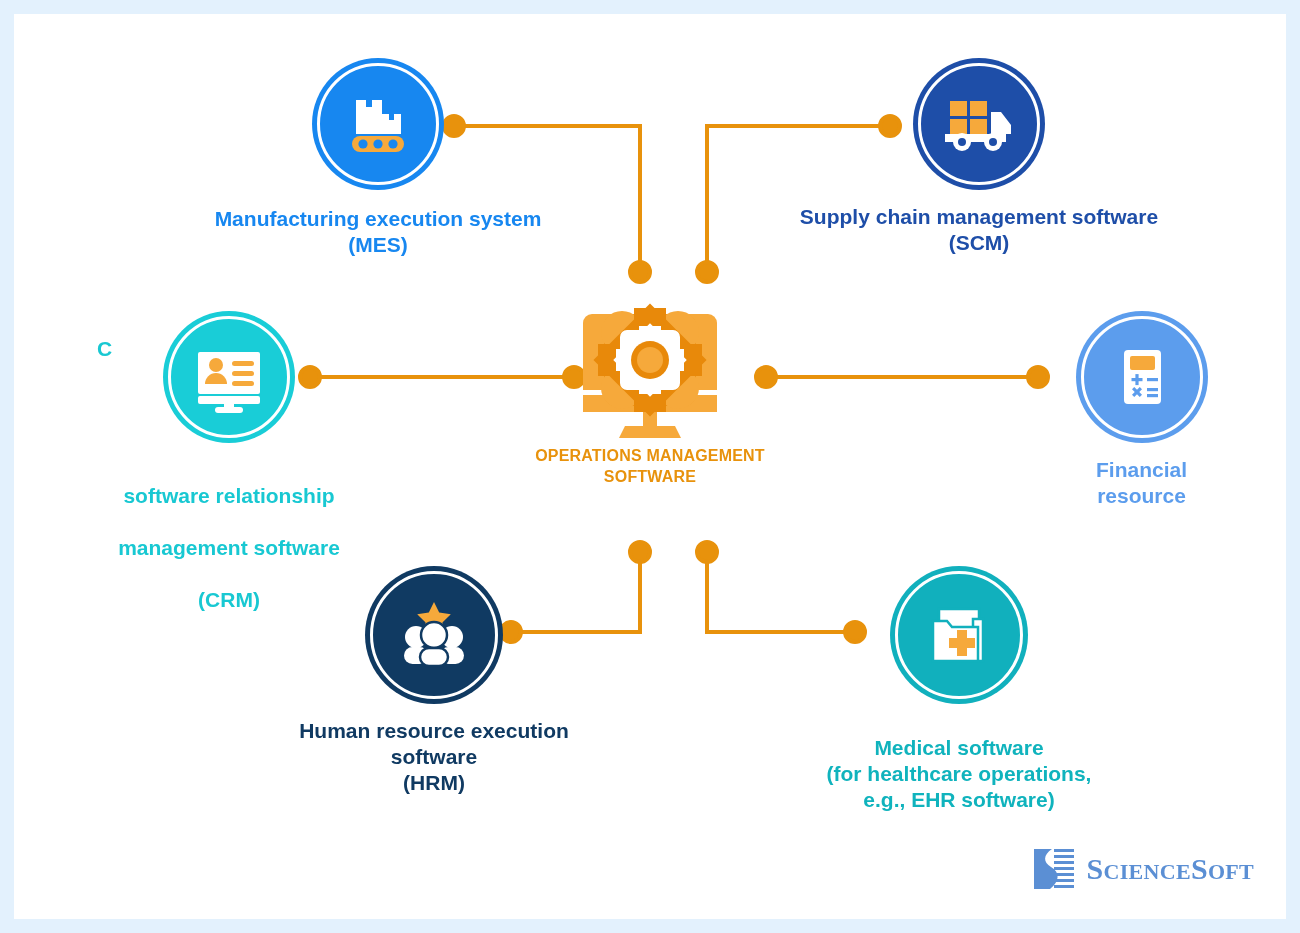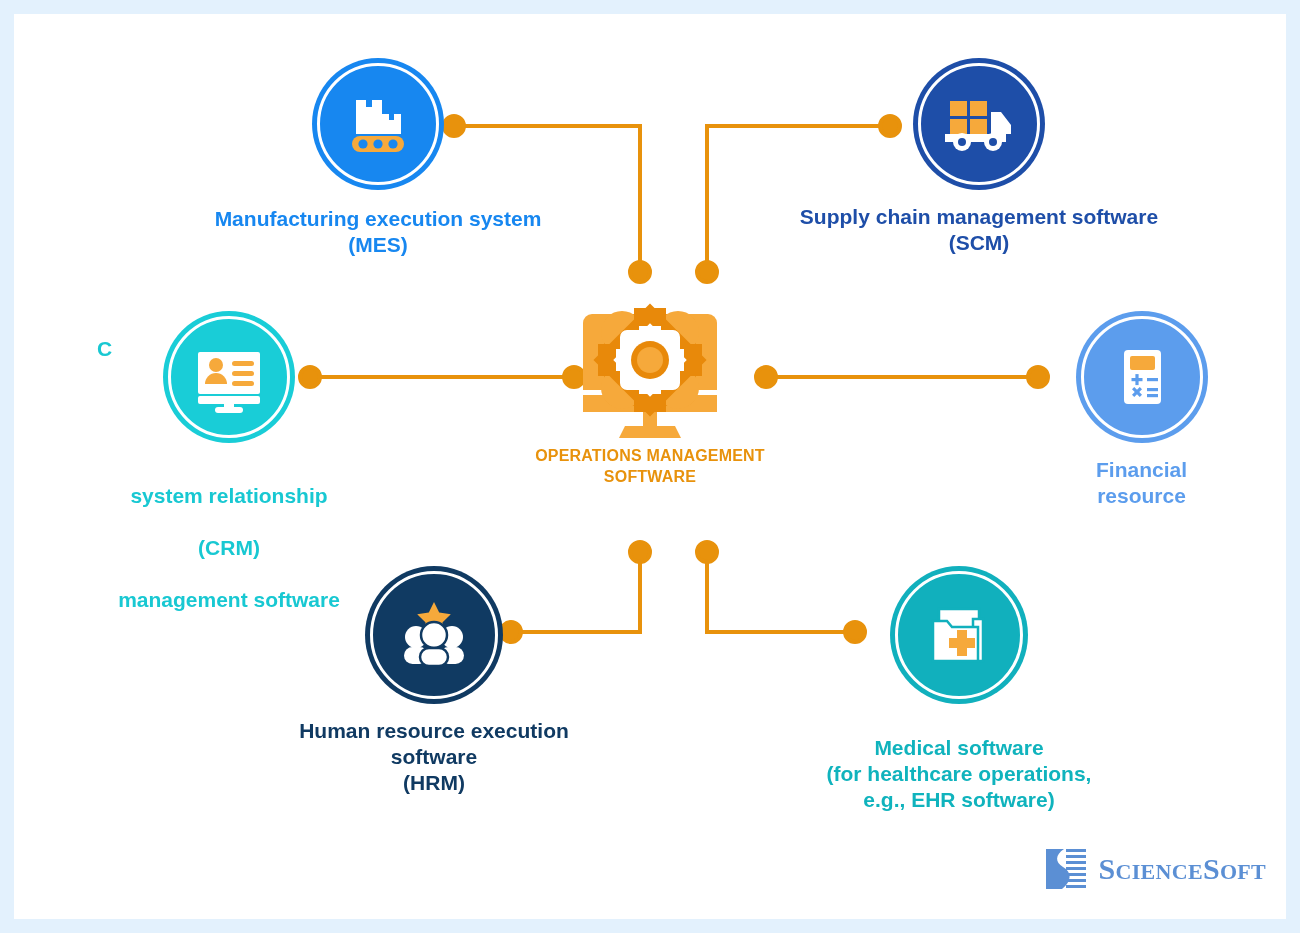--- a/index.html
+++ b/index.html
@@ -72,21 +72,21 @@
     position: absolute;
     left: 0; top: 0;
     width: 1272px;
     height: 905px;
     pointer-events: none;
   }
 
   
   #logo {
     position: absolute;
-    right: 20px;
+    right: 32px;
     bottom: 26px;
     display: flex;
     align-items: center;
     gap: 9px;
   }
   #logo-text {
     color: #5b8fd4;
     font-size: 30px;
     font-weight: bold;
     letter-spacing: .3px;
@@ -229,23 +229,23 @@
         <rect x="44" y="24" width="22" height="5" rx="2.5" fill="#f6a93b"></rect>
         <rect x="44" y="34" width="22" height="5" rx="2.5" fill="#f6a93b"></rect>
         <rect x="44" y="44" width="22" height="5" rx="2.5" fill="#f6a93b"></rect>
 
         <rect x="10" y="59" width="62" height="8" rx="2" fill="#ffffff"></rect>
         <rect x="36" y="67" width="10" height="7" fill="#ffffff"></rect>
         <rect x="27" y="70" width="28" height="6" rx="3" fill="#ffffff"></rect>
       </svg>
     </div>
     <div class="label" style="color:#18c8d2; font-size:21px;">
-      <div>system relationship</div>
+      <div>software relationship</div>
+      <div>management software</div>
       <div>(CRM)</div>
-      <div>management software</div>
     </div>
     <span class="crm-c" style="font-size:21px;">C</span>
   </div>
 
   <div class="node" style="left:1005px; top:297px; width:245px;">
     <div class="circle" style="width:132px; height:132px; background:#5c9ded;">
       <span class="ring"></span>
       <svg width="78" height="80" viewBox="0 0 78 80">
         <rect x="21" y="13" width="37" height="54" rx="4" fill="#ffffff"></rect>
         <rect x="27" y="19" width="25" height="14" rx="2" fill="#f6a93b"></rect>

